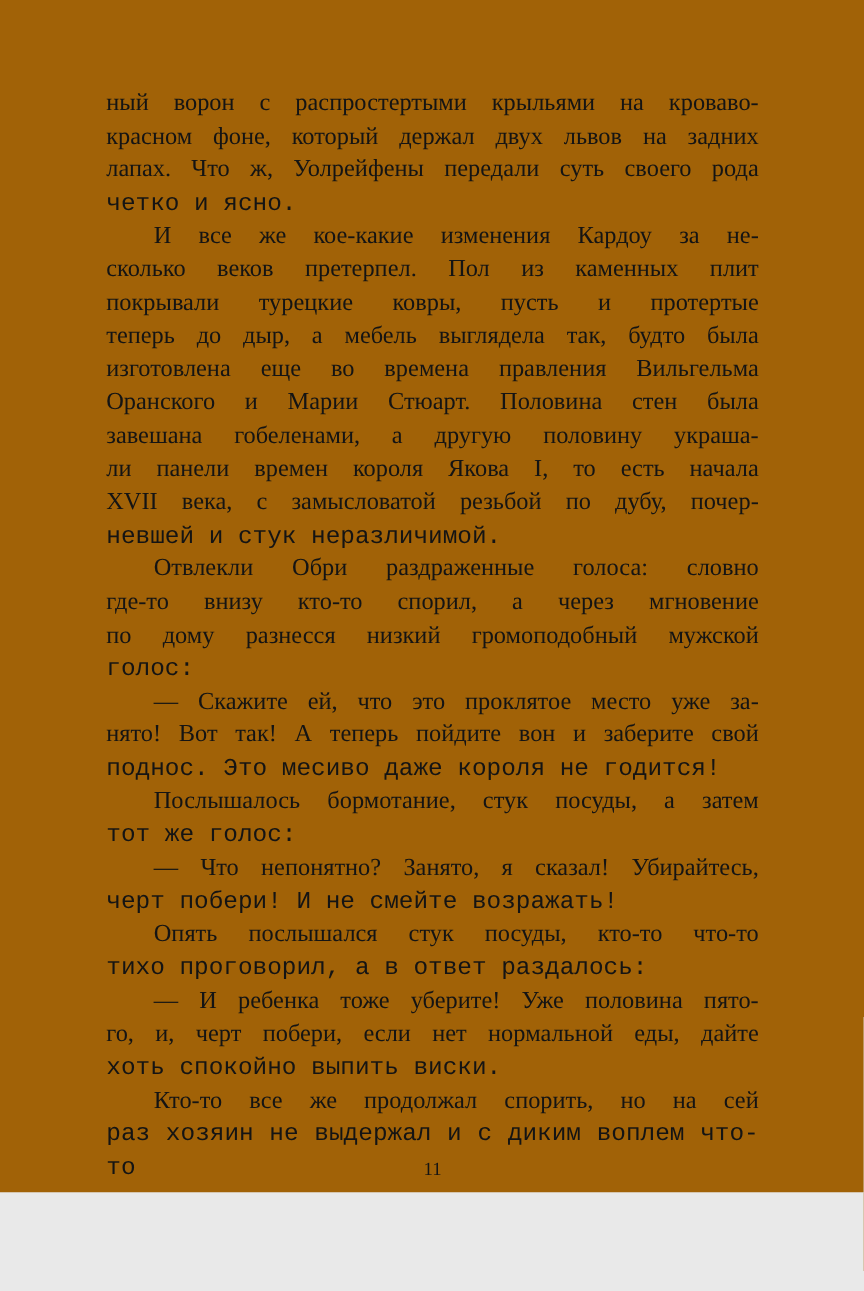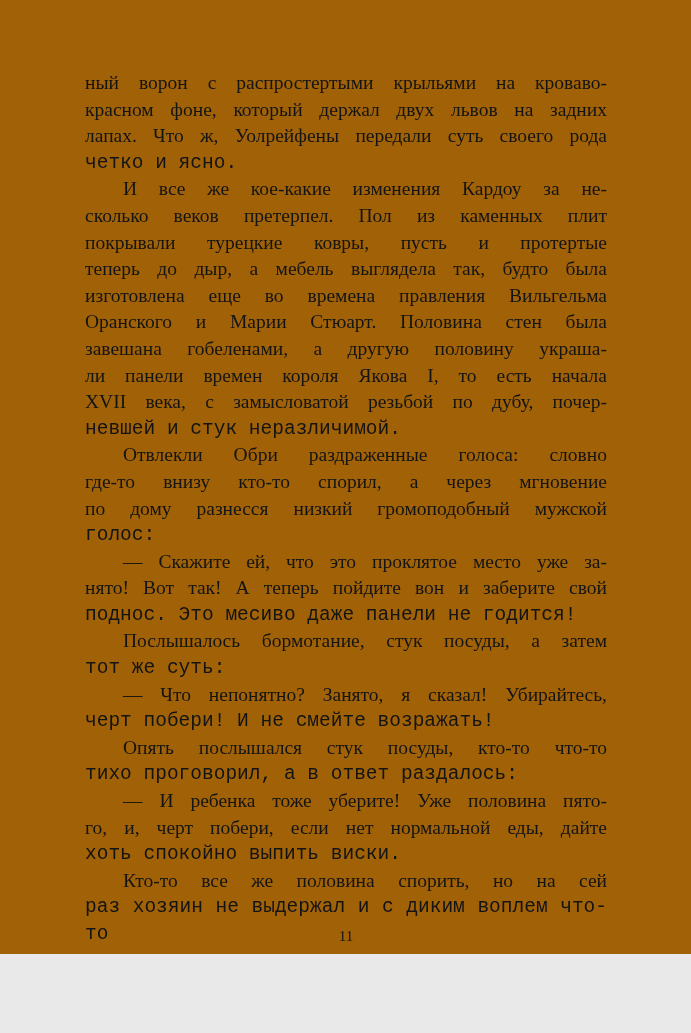--- a/index.html
+++ b/index.html
@@ -65,27 +65,27 @@
       <div class="line">завешана гобеленами, а другую половину украша-</div>
       <div class="line">ли панели времен короля Якова I, то есть начала</div>
       <div class="line">XVII века, с замысловатой резьбой по дубу, почер-</div>
       <div class="line last">невшей и стук неразличимой.</div>
       <div class="line indent">Отвлекли Обри раздраженные голоса: словно</div>
       <div class="line">где-то внизу кто-то спорил, а через мгновение</div>
       <div class="line">по дому разнесся низкий громоподобный мужской</div>
       <div class="line last">голос:</div>
       <div class="line indent">— Скажите ей, что это проклятое место уже за-</div>
       <div class="line">нято! Вот так! А теперь пойдите вон и заберите свой</div>
-      <div class="line last">поднос. Это месиво даже панели не годится!</div>
+      <div class="line last">поднос. Это месиво даже короля не годится!</div>
       <div class="line indent">Послышалось бормотание, стук посуды, а затем</div>
-      <div class="line last">тот же суть:</div>
+      <div class="line last">тот же голос:</div>
       <div class="line indent">— Что непонятно? Занято, я сказал! Убирайтесь,</div>
       <div class="line last">черт побери! И не смейте возражать!</div>
       <div class="line indent">Опять послышался стук посуды, кто-то что-то</div>
       <div class="line last">тихо проговорил, а в ответ раздалось:</div>
       <div class="line indent">— И ребенка тоже уберите! Уже половина пято-</div>
       <div class="line">го, и, черт побери, если нет нормальной еды, дайте</div>
       <div class="line last">хоть спокойно выпить виски.</div>
-      <div class="line indent">Кто-то все же половина спорить, но на сей</div>
+      <div class="line indent">Кто-то все же продолжал спорить, но на сей</div>
       <div class="line last">раз хозяин не выдержал и с диким воплем что-то</div>
     </div>
   <div class="page-number">11</div>
 </div>
 
 </body></html>

